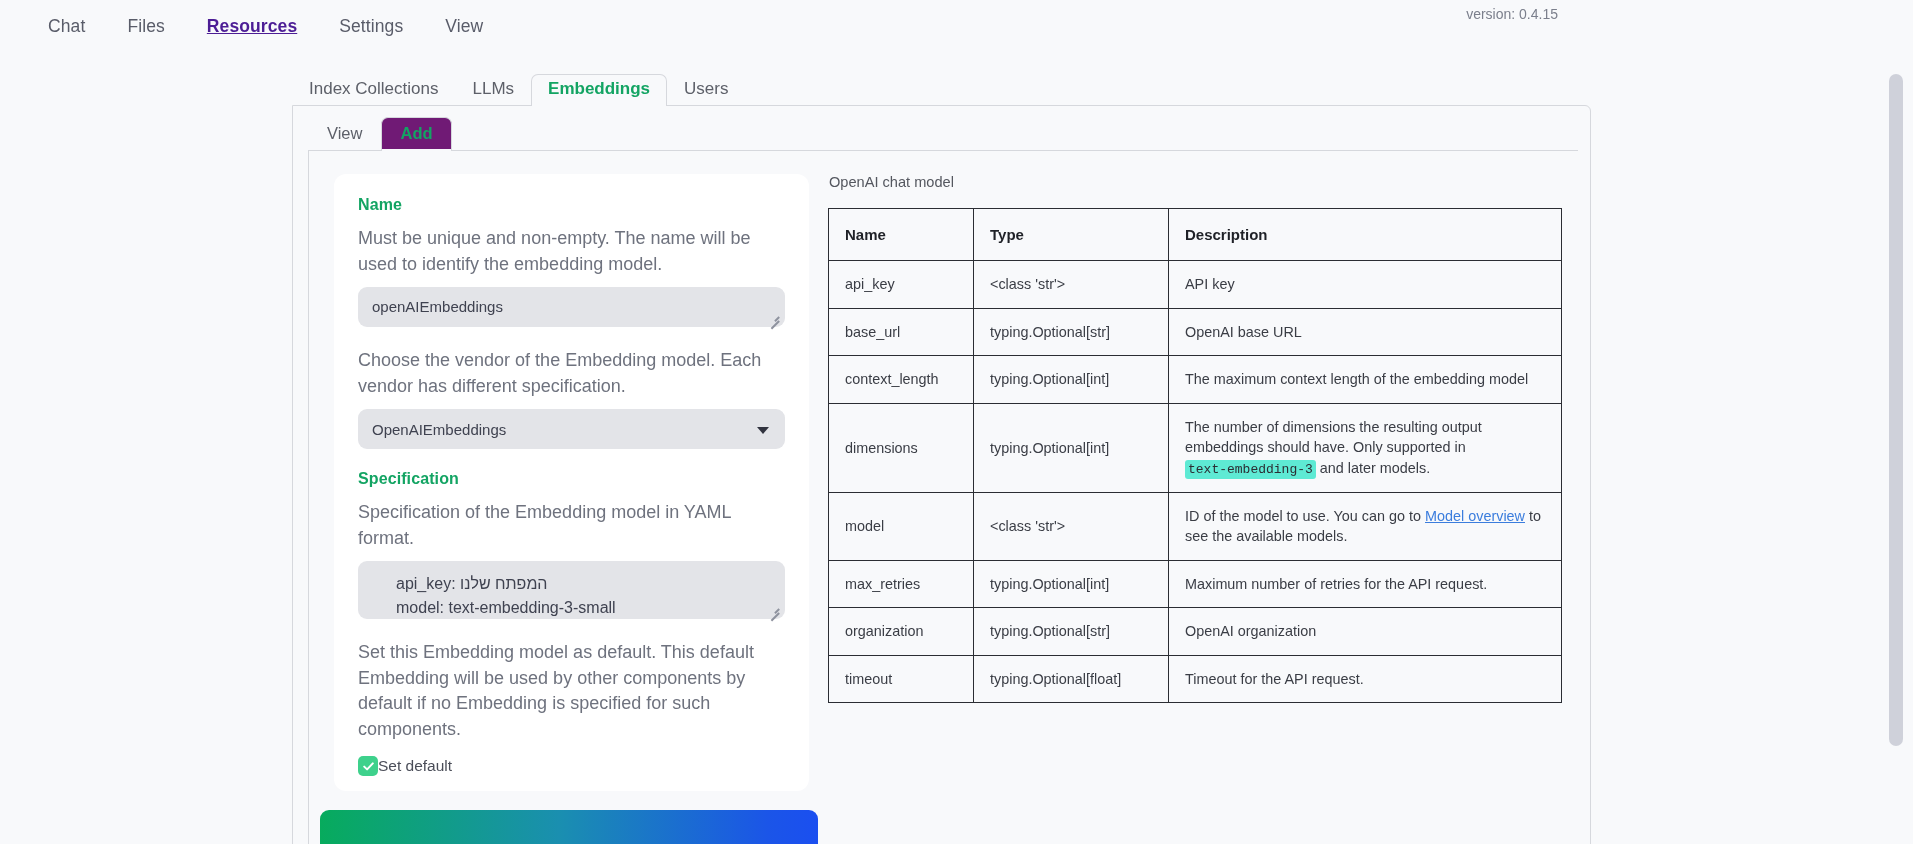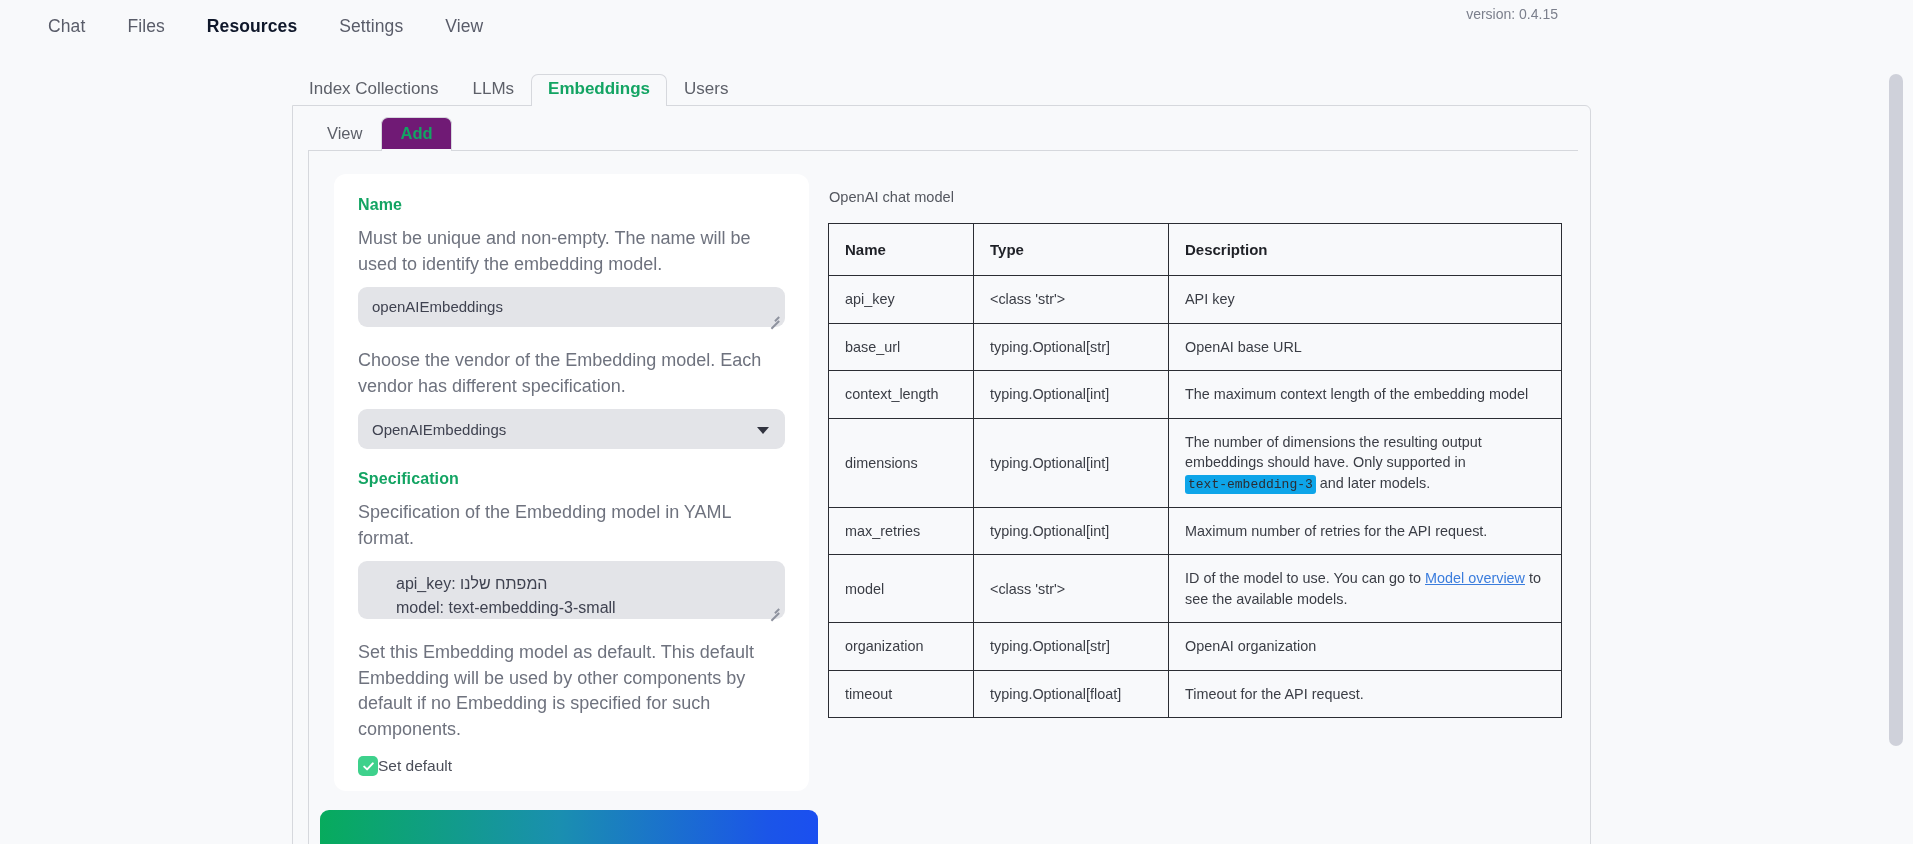--- a/index.html
+++ b/index.html
@@ -29,21 +29,21 @@
     gap: 26px;
   }
   .nav-link {
     font-size: 17.5px;
     color: #595c69;
     padding: 4px 8px;
     cursor: pointer;
     white-space: nowrap;
     letter-spacing: 0.1px;
   }
-  .nav-link.active { color: #0f172a; font-weight: bold; }
+  .nav-link.active { color: #4c1d95; font-weight: bold; text-decoration: underline; }
 
   #version-label {
     position: absolute;
     top: 6px; right: 20px;
     font-size: 14px;
     color: #7b7f8c;
   }
 
   
   #level1-tabs {
@@ -251,21 +251,21 @@
     color: #ffffff;
     font-family: "Liberation Sans", sans-serif;
     font-size: 15px;
     cursor: pointer;
     z-index: 4;
   }
 
   
   #spec-panel {
     position: absolute;
-    top: 189px; left: 828px;
+    top: 174px; left: 828px;
     width: 735px;
   }
   #spec-caption {
     font-size: 14.6px;
     color: #54575f;
     margin-bottom: 18px;
     margin-left: 1px;
   }
   table#spec-table {
     border-collapse: collapse;
@@ -290,21 +290,21 @@
     padding-top: 15px;
     padding-bottom: 15px;
   }
   #spec-table col.c-name { width: 145px; }
   #spec-table col.c-type { width: 195px; }
   #spec-table col.c-desc { width: 393px; }
 
   code.inline-code {
     font-family: "Liberation Mono", monospace;
     font-size: 13px;
-    background: #0ea5e9;
+    background: #5eead4;
     border-radius: 3px;
     padding: 2px 3px;
     color: #2b2d33;
     white-space: nowrap;
   }
   a.spec-link {
     color: #3b7ddd;
     text-decoration: underline;
   }
 
@@ -436,30 +436,30 @@
           <td>context_length</td>
           <td>typing.Optional[int]</td>
           <td>The maximum context length of the embedding model</td>
         </tr>
         <tr>
           <td>dimensions</td>
           <td>typing.Optional[int]</td>
           <td><span>The number of dimensions the resulting output embeddings should have. Only supported in </span><code class="inline-code">text-embedding-3</code><span> and later models.</span></td>
         </tr>
         <tr>
+          <td>model</td>
+          <td>&lt;class 'str'&gt;</td>
+          <td><span>ID of the model to use. You can go to </span><a class="spec-link" href="#">Model overview</a><span> to see the available models.</span></td>
+        </tr>
+        <tr>
           <td>max_retries</td>
           <td>typing.Optional[int]</td>
           <td>Maximum number of retries for the API request.</td>
         </tr>
         <tr>
-          <td>model</td>
-          <td>&lt;class 'str'&gt;</td>
-          <td><span>ID of the model to use. You can go to </span><a class="spec-link" href="#">Model overview</a><span> to see the available models.</span></td>
-        </tr>
-        <tr>
           <td>organization</td>
           <td>typing.Optional[str]</td>
           <td>OpenAI organization</td>
         </tr>
         <tr>
           <td>timeout</td>
           <td>typing.Optional[float]</td>
           <td>Timeout for the API request.</td>
         </tr>
       </tbody>

